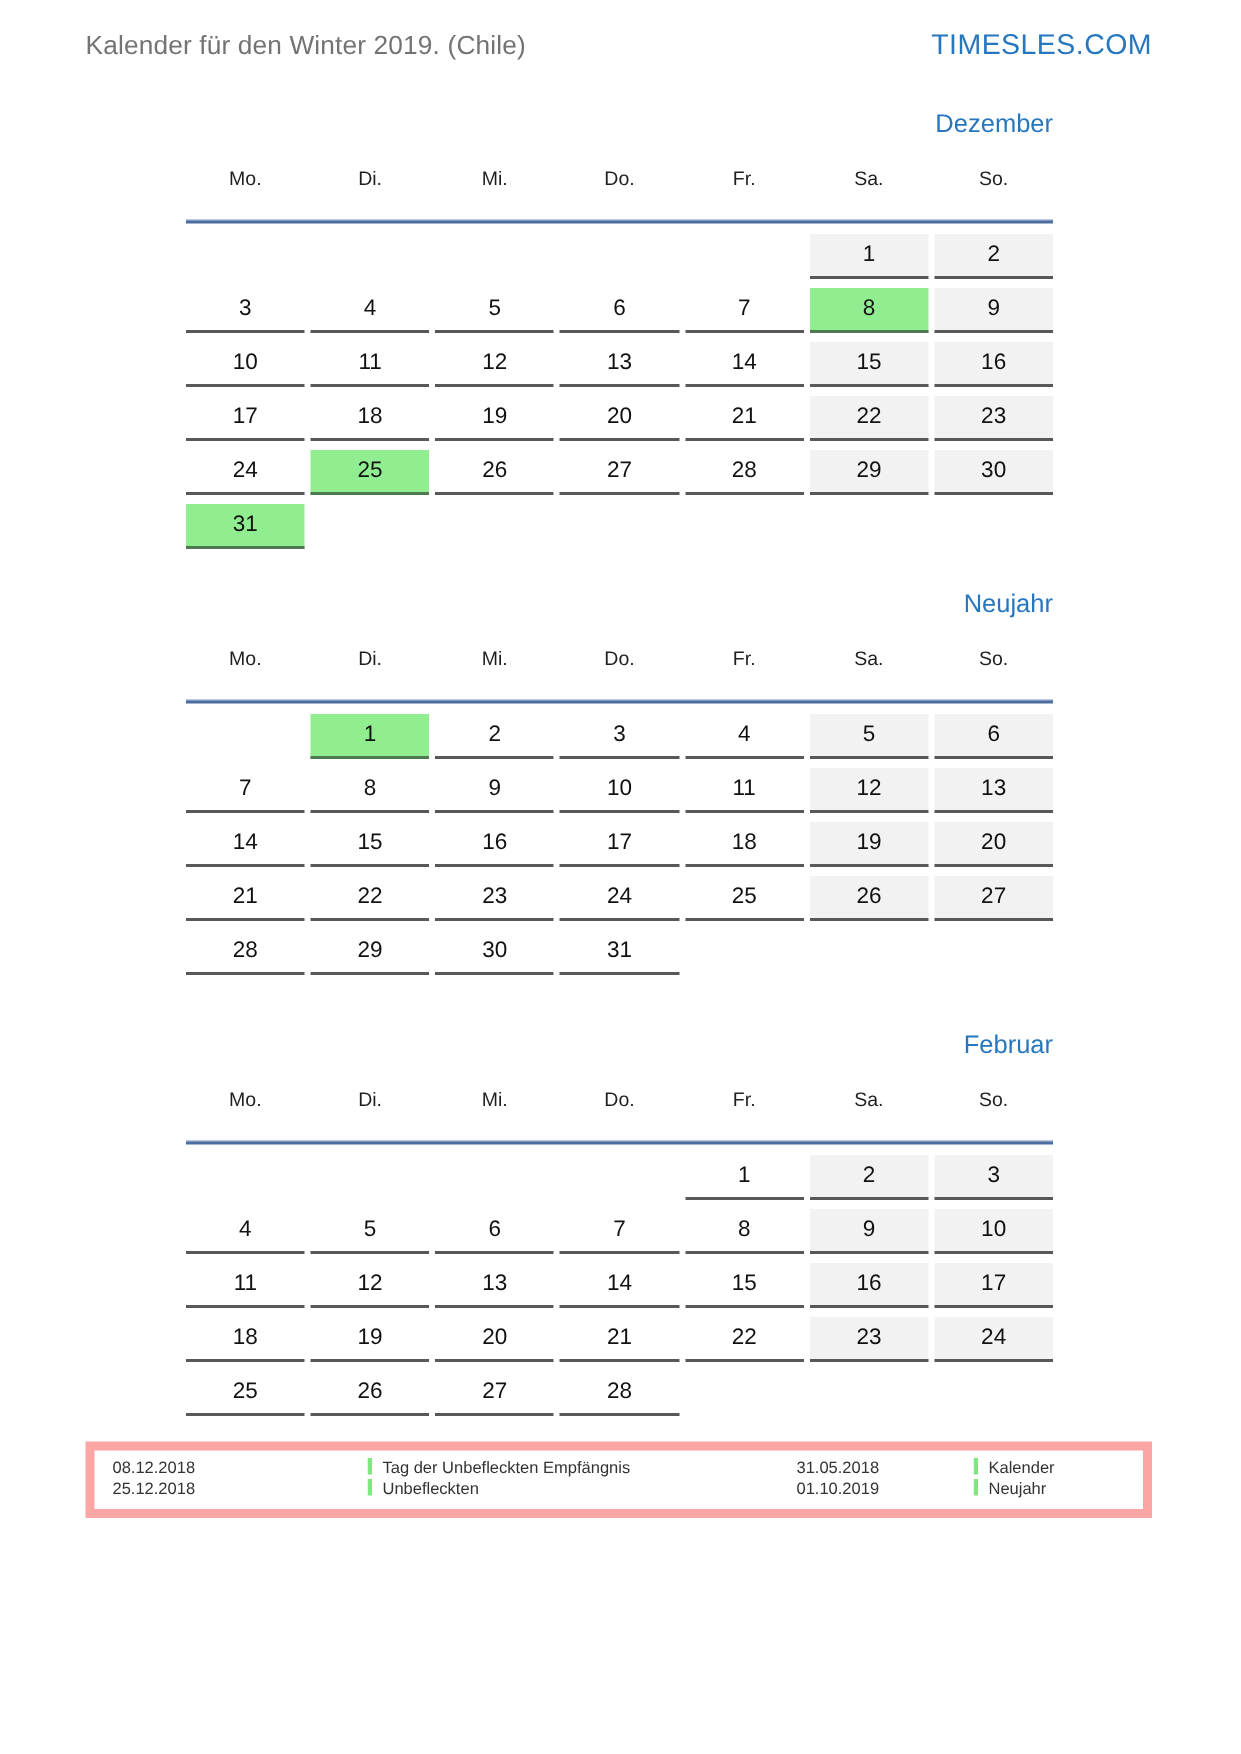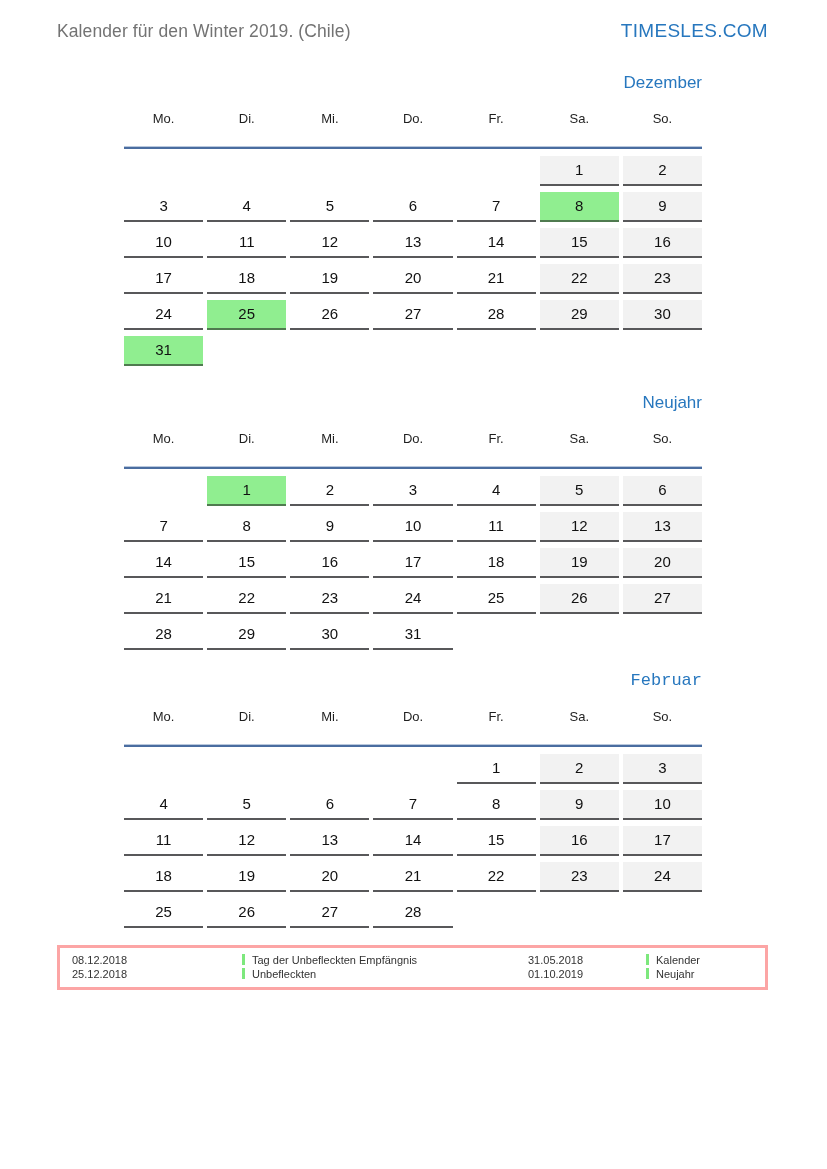--- a/index.html
+++ b/index.html
@@ -22,21 +22,21 @@
   .site-link  { font-size: 19px; color: #2777be; letter-spacing: .3px; cursor: pointer; }
 
   
   .months { width: 578px; margin-left: 124px; }
   .month { }
   .month-title {
     text-align: right; font-size: 17px; color: #2777be; height: 21px; line-height: 21px;
   }
   .m-dezember .month-title { margin-top: 30px; }
   .m-januar   .month-title { margin-top: 26px; }
-  .m-februar  .month-title { margin-top: 20px; font-family: Liberation Mono, monospace; }
+  .m-februar  .month-title { margin-top: 36px; }
   .weekday-row {
     display: grid; grid-template-columns: repeat(7, 1fr); column-gap: 4px;
     margin-top: 18px; padding-bottom: 20px;
   }
   .weekday { text-align: center; font-size: 13px; color: #1f1f1f; }
   .header-line { height: 3px; background: #4a6da0; border-top: 1px solid #b9c8dd; }
   .month-grid {
     display: grid; grid-template-columns: repeat(7, 1fr);
     column-gap: 4px; row-gap: 6px; margin-top: 7px;
   }
@@ -45,21 +45,21 @@
     font-size: 15px; color: #111;
   }
   .cell.normal  { border-bottom: 2px solid #58585a; background: #ffffff; }
   .cell.weekend { border-bottom: 2px solid #58585a; background: #f2f2f2; }
   .cell.holiday { border-bottom: 2px solid #4f7a4f; background: #90ee90; }
   .cell.empty   { background: transparent; }
 
   
   .legend {
     margin: 17px 0 0 57px; width: 711px;
-    border: 3px solid #fca5a5;
+    border: 6px solid #fca5a5;
     padding: 5px 0 6px 12px;
     display: grid;
     grid-template-columns: 170px 286px 118px 1fr;
     grid-auto-rows: 14px;
     font-size: 11px; line-height: 14px; color: #333;
   }
   .lg-cell { white-space: nowrap; overflow: hidden; }
   .lg-bar {
     display: inline-block; width: 3px; height: 11px; background: #7de87d;
     margin-right: 7px; vertical-align: -1px;

